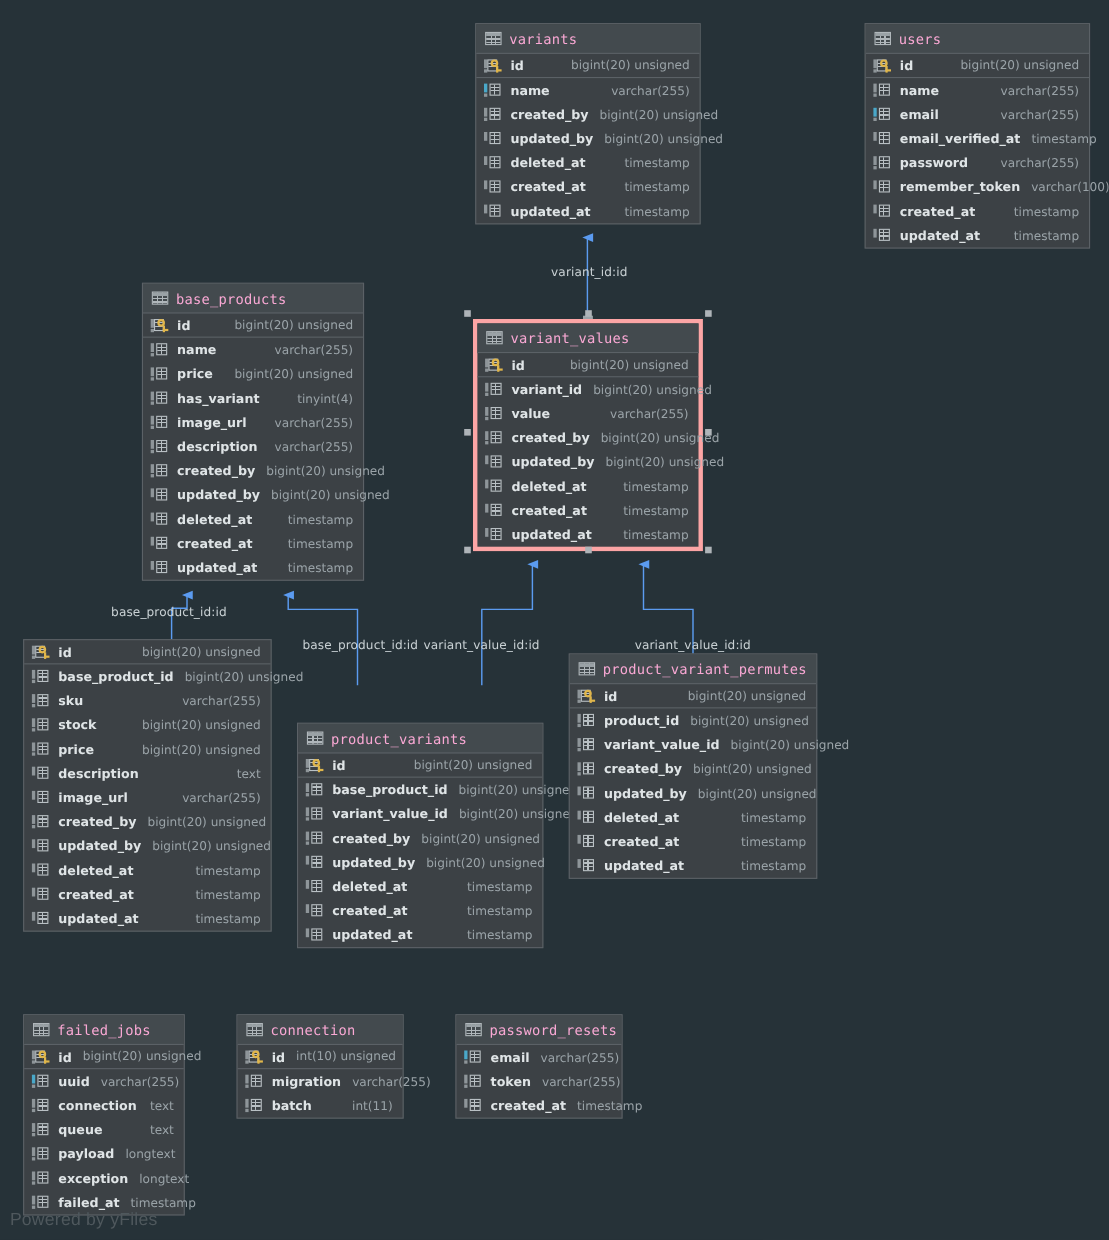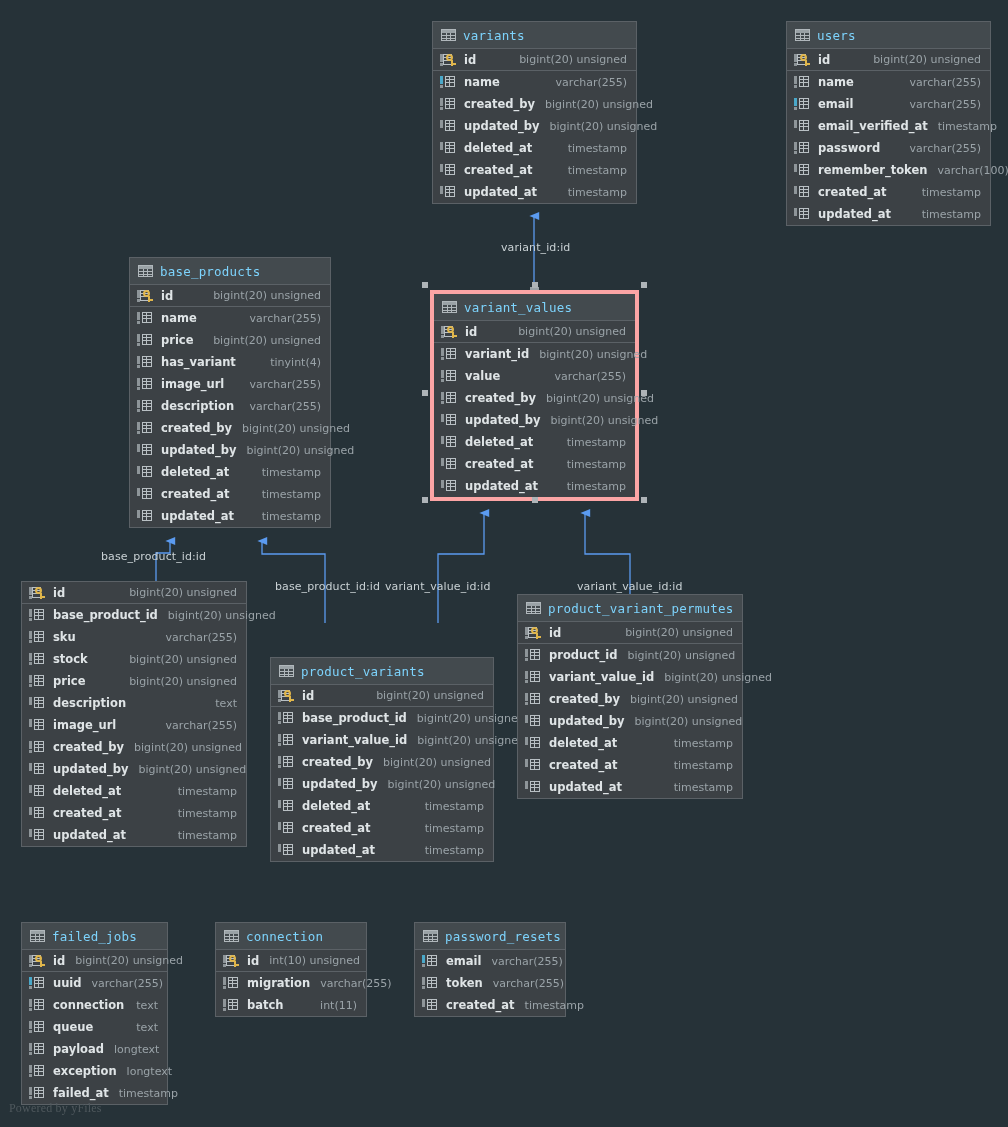--- a/index.html
+++ b/index.html
@@ -48,21 +48,21 @@
     display: flex;
     align-items: center;
     padding-left: 8px;
     background: #434a4e;
     border-bottom: 1px solid #5b6166;
     box-sizing: border-box;
   }
   .tbl-title .tname {
     font-family: "DejaVu Sans Mono", monospace;
     font-size: 12.5px;
-    color: #7dd3fc;
+    color: #f9a8d4;
     margin-left: 7px;
     letter-spacing: 0.2px;
   }
   .tbl-pk-row {
     border-bottom: 1px solid #5b6166;
   }
   .rows { padding: 0; text-align: center; }
   .row {
     height: 22px;
     display: flex;
@@ -176,22 +176,22 @@
     position: absolute;
     width: 6px; height: 6px;
     background: #aeb4b8;
   }
 
   
   #watermark {
     position: absolute;
     left: 9px;
     top: 1101px;
-    font-family: Liberation Serif, serif;
-    font-size: 12px;
+    font-family: Liberation Sans, sans-serif;
+    font-size: 16px;
     color: #4f585d;
     letter-spacing: 0.2px;
   }
 </style>
 </head>
 <body>
 
 <div id="canvas">
 
   <svg id="edges" viewBox="0 0 1008 1127" width="1008" height="1127">

